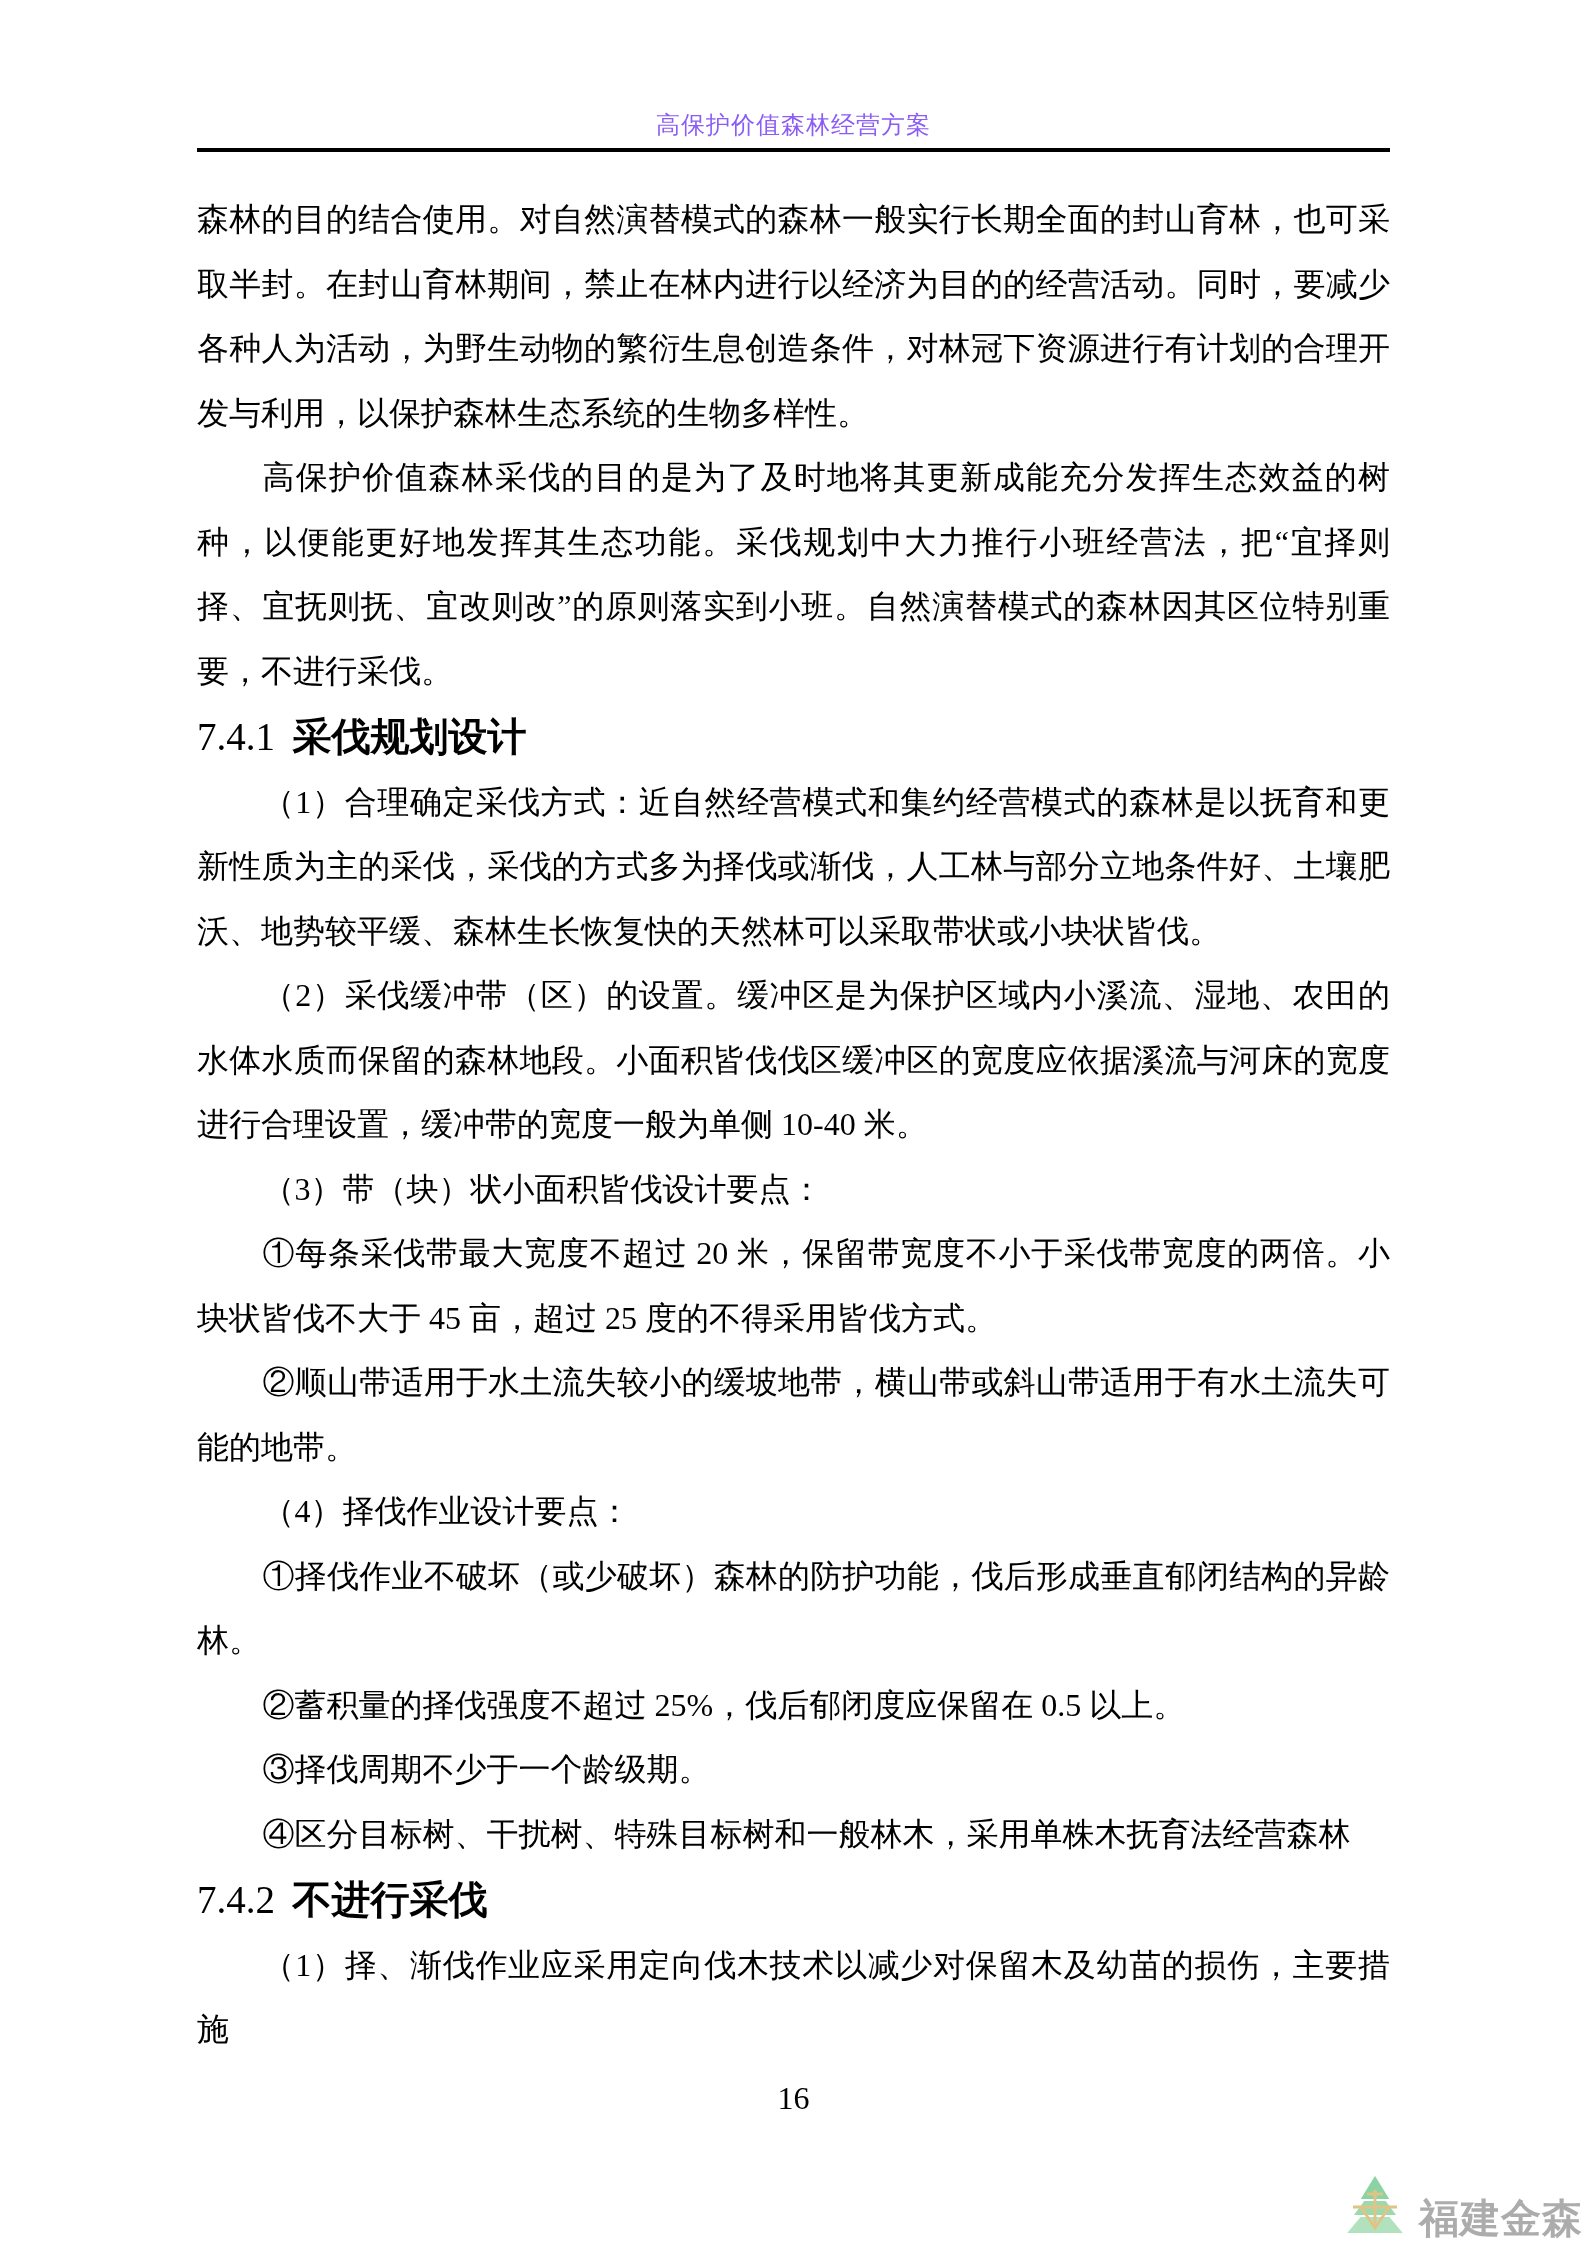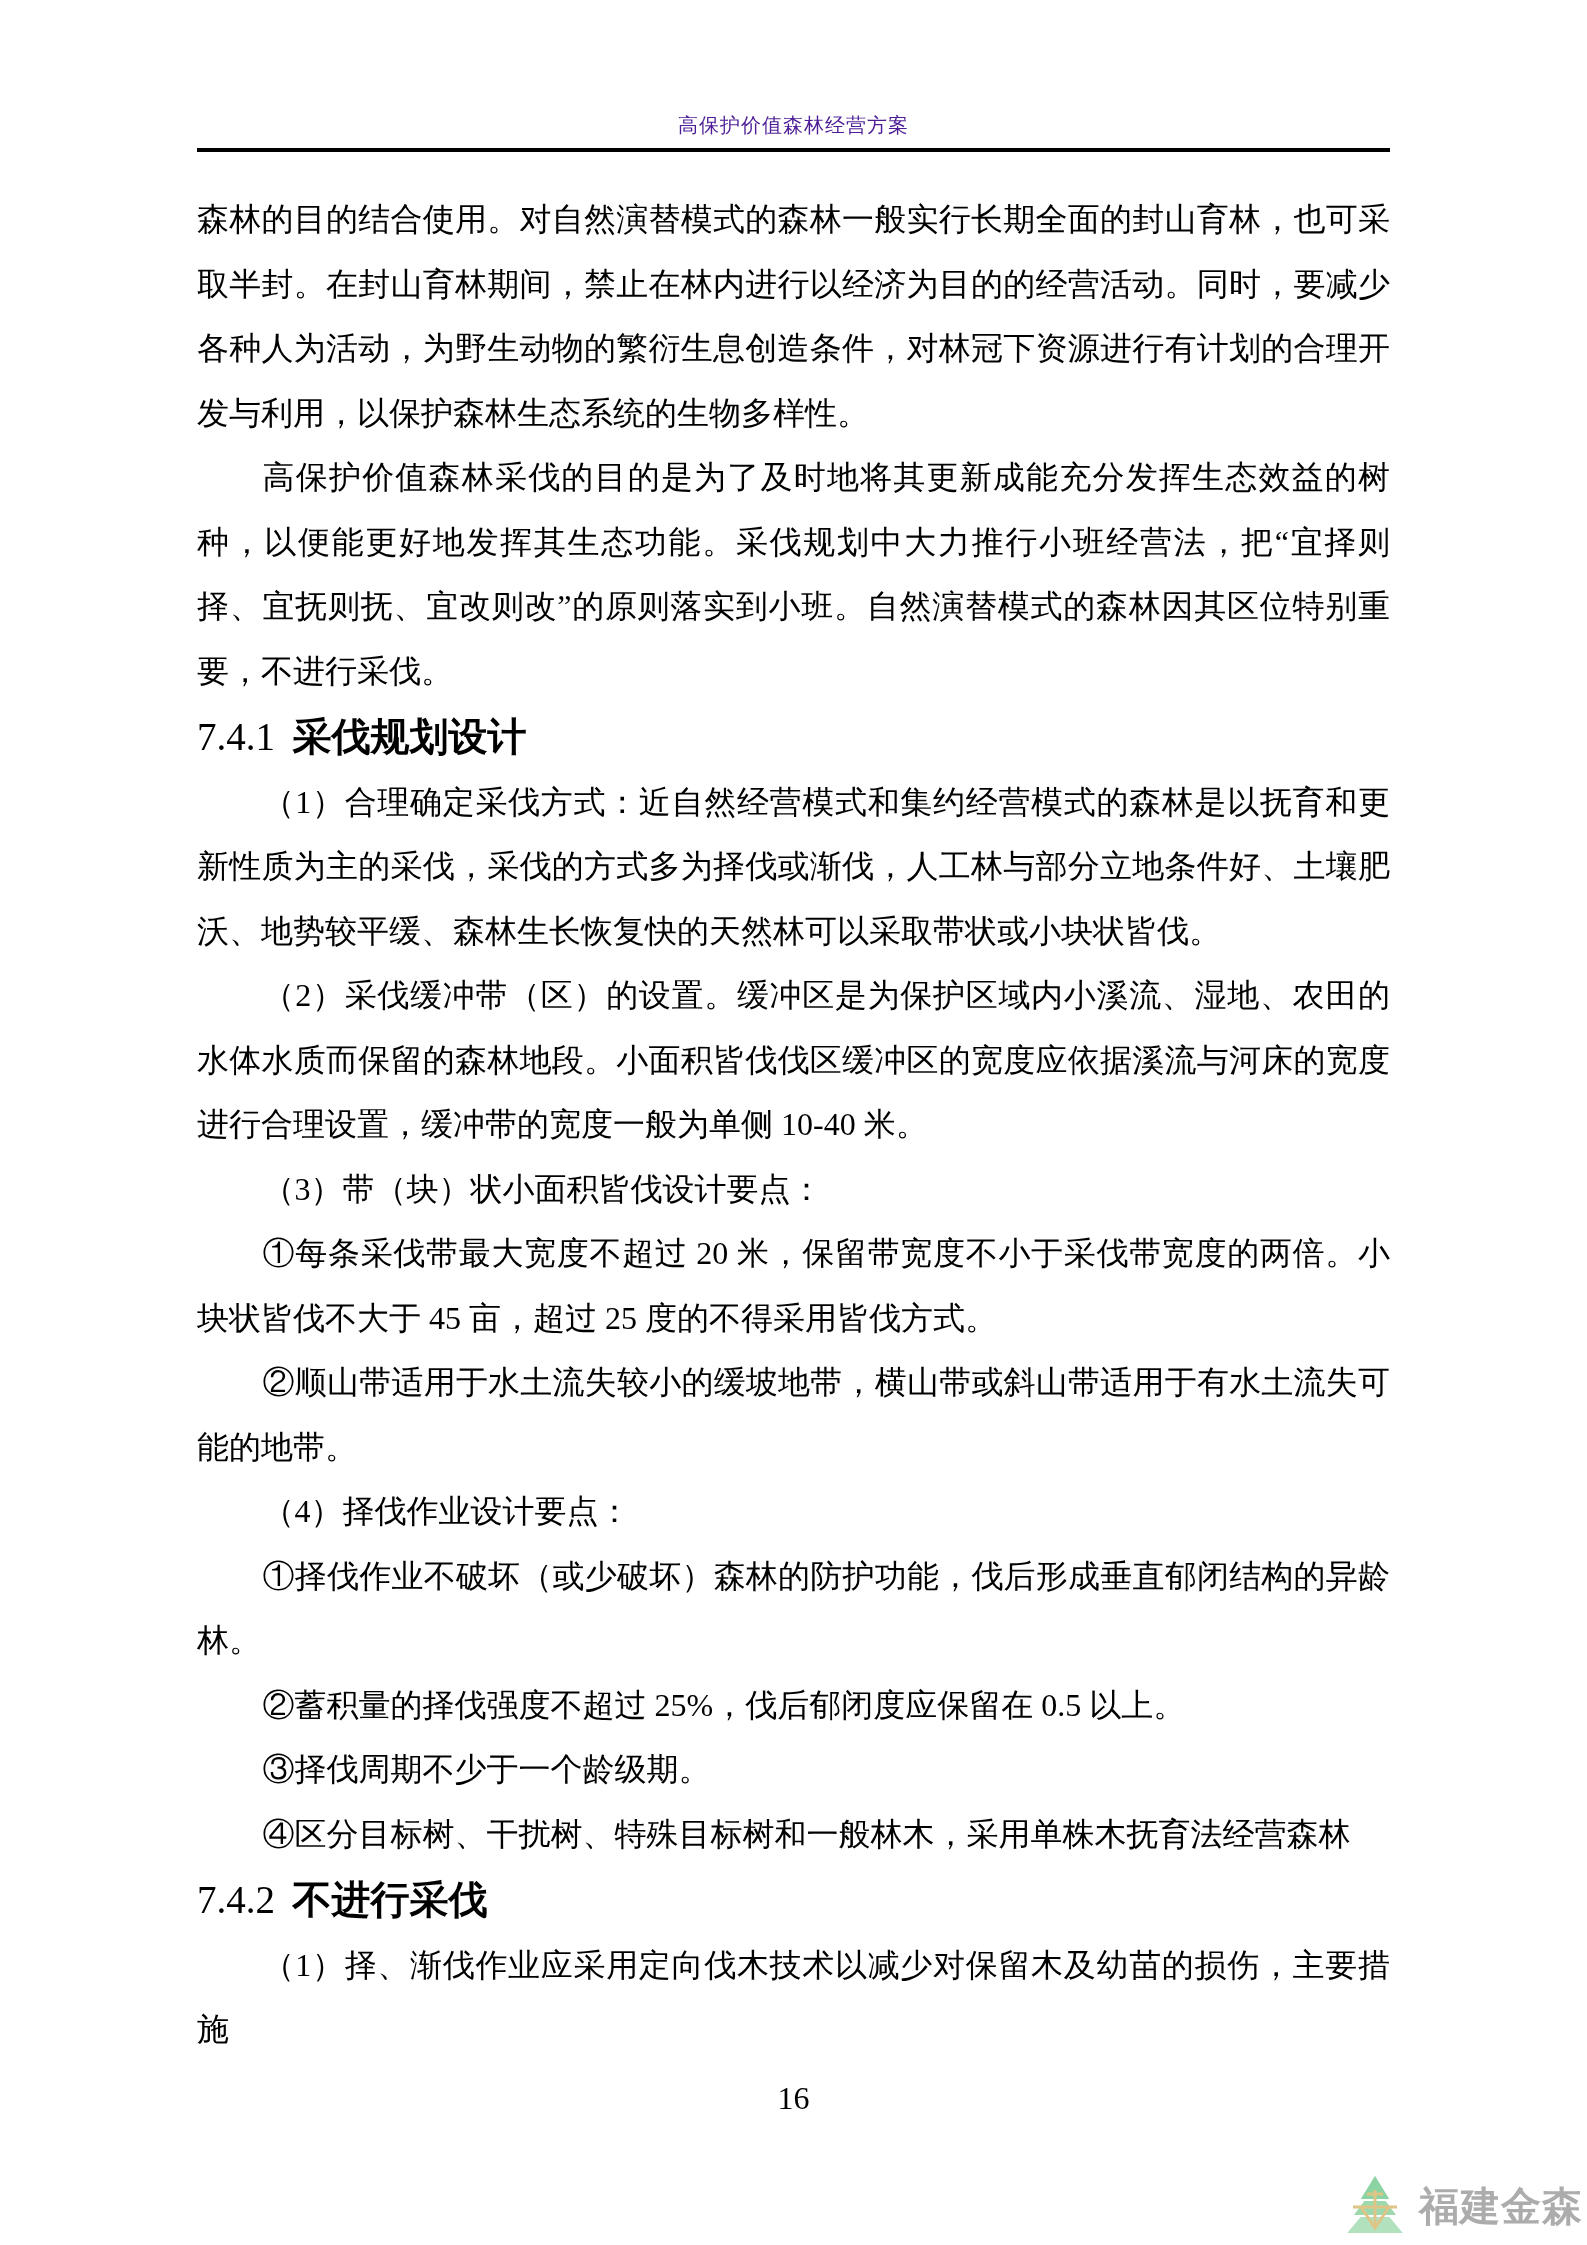--- a/index.html
+++ b/index.html
@@ -13,24 +13,24 @@
     overflow: hidden;
   }
 
   
   .page-header {
     position: absolute;
     top: 109px;
     left: 197px;
     width: 1193px;
     text-align: center;
-    font-size: 20px;
+    font-size: 24px;
     line-height: 32px;
     letter-spacing: 1px;
-    color: #4c1d95;
+    color: #8b5cf6;
   }
   .header-rule {
     position: absolute;
     top: 148px;
     left: 197px;
     width: 1193px;
     height: 4px;
     background: #000;
   }
 
@@ -82,21 +82,21 @@
     font-size: 32px;
     line-height: 30px;
   }
 
   
   .logo {
     position: absolute;
     right: 4px;
     bottom: 5px;
     display: flex;
-    align-items: center;
+    align-items: flex-end;
     gap: 8px;
     opacity: 0.92;
   }
   .logo-text {
     font-family: "Liberation Sans", "DejaVu Sans", sans-serif;
     font-weight: bold;
     font-size: 40px;
     line-height: 44px;
     letter-spacing: 1px;
     color: #a6a6a6;

